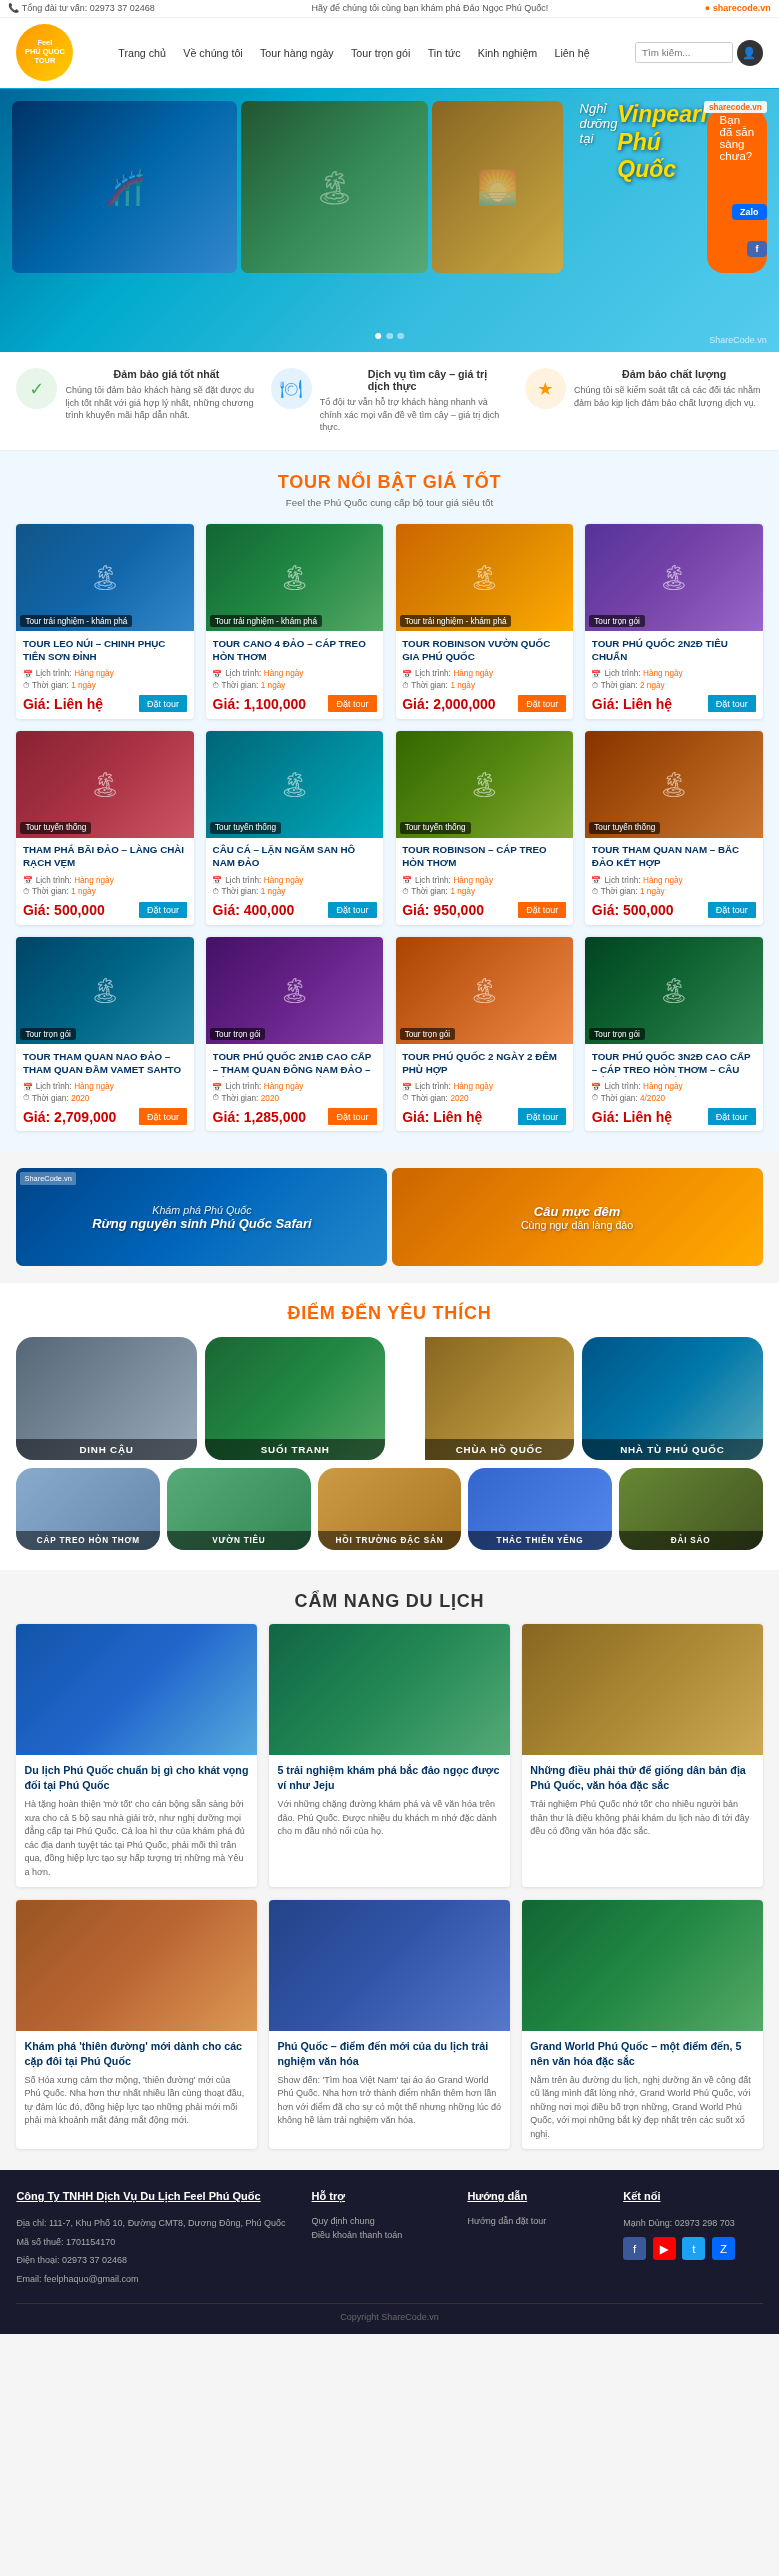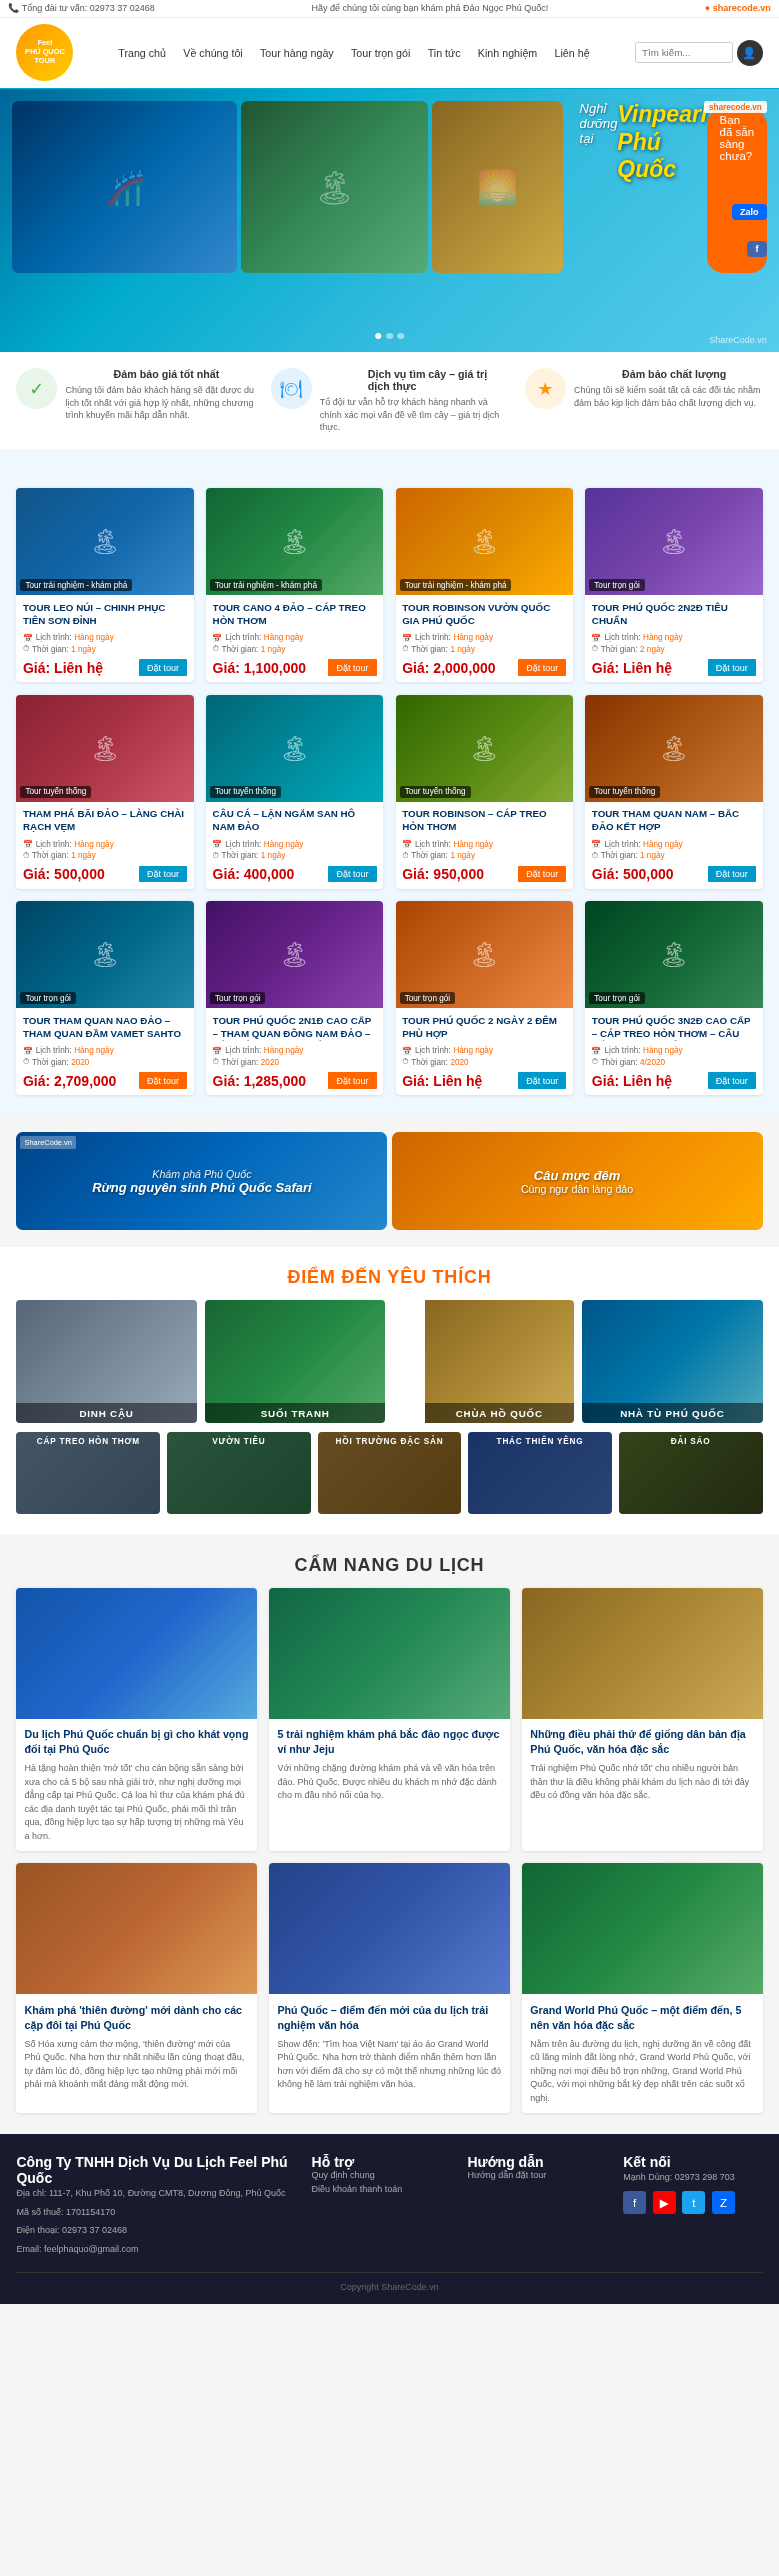--- a/index.html
+++ b/index.html
@@ -60,23 +60,23 @@
     .banner-1 { background: linear-gradient(135deg, #004488, #0066bb, #2288cc); }
     .banner-2 { background: linear-gradient(135deg, #cc6600, #ee8800, #ffaa00); }
     .banner-text { color: white; text-align: center; text-shadow: 0.8px 0.8px 2.5px rgba(0,0,0,0.5); }
     .banner-text h3 { font-size: 13px; font-weight: bold; font-style: italic; }
     .banner-text p { font-size: 9.8px; }
     
     
     .diem-den { background: #fff; padding: 20.5px 16.4px; }
     .diem-den-grid-top { display: grid; grid-template-columns: repeat(4, 1fr); gap: 8.2px; }
     .diem-den-grid-bottom { display: grid; grid-template-columns: repeat(5, 1fr); gap: 6.6px; margin-top: 8.2px; }
-    .diem-card { border-radius: 4px; overflow: hidden; position: relative; cursor: pointer; }
+    .diem-card { border-radius: 17px; overflow: hidden; position: relative; cursor: pointer; }
     .diem-img-top { height: 123px; background: linear-gradient(135deg, #1155aa, #2266cc); display: flex; align-items: flex-end; }
-    .diem-img-bottom { height: 82px; background: linear-gradient(135deg, #116633, #228844); display: flex; }
+    .diem-img-bottom { height: 82px; background: linear-gradient(135deg, #116633, #228844); display: flex; align-items: flex-end; }
     .diem-label { background: rgba(0,0,0,0.5); color: white; width: 100%; text-align: center; padding: 4.9px; font-size: 9.8px; font-weight: bold; letter-spacing: 0.8px; }
     .diem-card-1 .diem-img-top { background: linear-gradient(135deg, #8899aa, #667788); }
     .diem-card-2 .diem-img-top { background: linear-gradient(135deg, #1a6633, #228844, #55aa66); }
     .diem-card-3 .diem-img-top { background: linear-gradient(135deg, #996622, #cc8833); margin-left: 31px; }
     .diem-card-4 .diem-img-top { background: linear-gradient(135deg, #005588, #0077aa, #55aabb); }
     .diem-sm-1 .diem-img-bottom { background: linear-gradient(135deg, #88aacc, #6688aa); }
     .diem-sm-2 .diem-img-bottom { background: linear-gradient(135deg, #55aa77, #338855); }
     .diem-sm-3 .diem-img-bottom { background: linear-gradient(135deg, #cc9944, #aa7722); }
     .diem-sm-4 .diem-img-bottom { background: linear-gradient(135deg, #3366cc, #5588ee); }
     .diem-sm-5 .diem-img-bottom { background: linear-gradient(135deg, #668833, #445522); }
@@ -92,21 +92,21 @@
     .cn-img-4 { background: linear-gradient(135deg, #995522, #bb6633, #dd9955); }
     .cn-img-5 { background: linear-gradient(135deg, #224488, #3355aa, #5577cc); }
     .cn-img-6 { background: linear-gradient(135deg, #116633, #228844, #55aa66); }
     .cn-body { padding: 8.2px; }
     .cn-title { font-size: 10.7px; font-weight: bold; color: #003366; margin-bottom: 4.9px; line-height: 1.4; }
     .cn-desc { font-size: 9px; color: #666; line-height: 1.5; }
     
     
     .footer { background: #1a1a2e; color: #ccc; padding: 20.5px 16.4px 12.3px; }
     .footer-grid { display: grid; grid-template-columns: 2fr 1fr 1fr 1fr; gap: 16.4px; }
-    .footer-col h4 { color: #fff; font-size: 14px; margin-bottom: 0; font-weight: bold; }
+    .footer-col h4 { color: #fff; font-size: 11px; margin-bottom: 14px; font-weight: bold; text-decoration: underline; }
     .footer-col p { font-size: 9px; color: #aaa; margin-bottom: 4.1px; line-height: 1.6; }
     .footer-col a { color: #aaa; text-decoration: none; font-size: 9px; display: block; margin-bottom: 3.3px; }
     .footer-bottom { border-top: 0.8px solid #333; margin-top: 12.3px; padding-top: 8.2px; text-align: center; font-size: 9px; color: #666; }
     .social-icons { display: flex; gap: 6.6px; margin-top: 6.6px; }
     .social-icon { width: 23px; height: 23px; border-radius: 3.3px; display: flex; align-items: center; justify-content: center; font-size: 11.5px; color: white; cursor: pointer; }
     .si-fb { background: #3b5998; }
     .si-yt { background: #ff0000; }
     .si-tw { background: #1da1f2; }
     .si-zl { background: #0068ff; }
     
@@ -197,20 +197,24 @@
   <div class="feature-item">
     <div class="feature-icon orange">★</div>
     <div class="feature-text">
       <h4>Đảm bảo chất lượng</h4>
       <p>Chúng tôi sẽ kiểm soát tất cả các đối tác nhằm đảm bảo kịp lịch đảm bảo chất lượng dịch vụ.</p>
     </div>
   </div>
 </div>
 
 <div class="section" style="background:#f0f8ff;">
+  <div class="section-title">
+    <h2>TOUR NỔI BẬT GIÁ TỐT</h2>
+    <p>Feel the Phú Quốc cung cấp bộ tour giá siêu tốt</p>
+  </div>
   <div class="tour-grid" id="tour-grid-container">
 
       <div class="tour-card">
         <div class="tour-img tour-img-1" style="position:relative;">
           <div class="tour-img-placeholder">🏝</div>
           <div class="tour-badge">Tour trải nghiệm - khám phá</div>
         </div>
         <div class="tour-body">
           <div class="tour-title">TOUR LEO NÚI – CHINH PHỤC TIÊN SƠN ĐỈNH</div>
           <div class="tour-meta">

